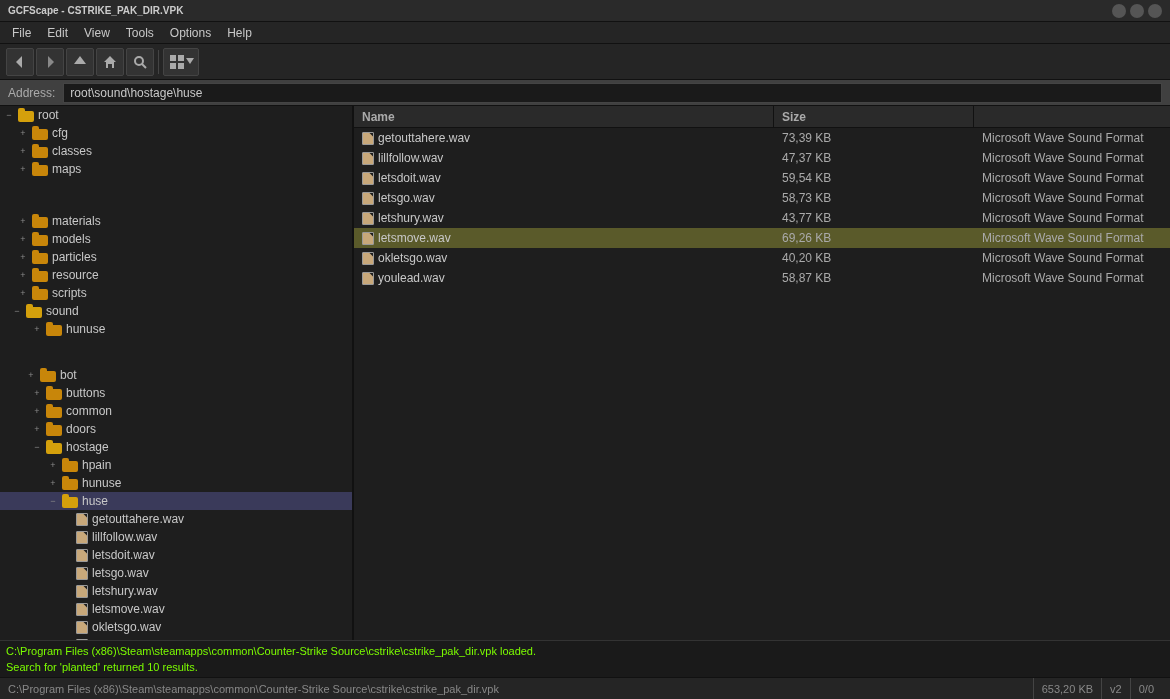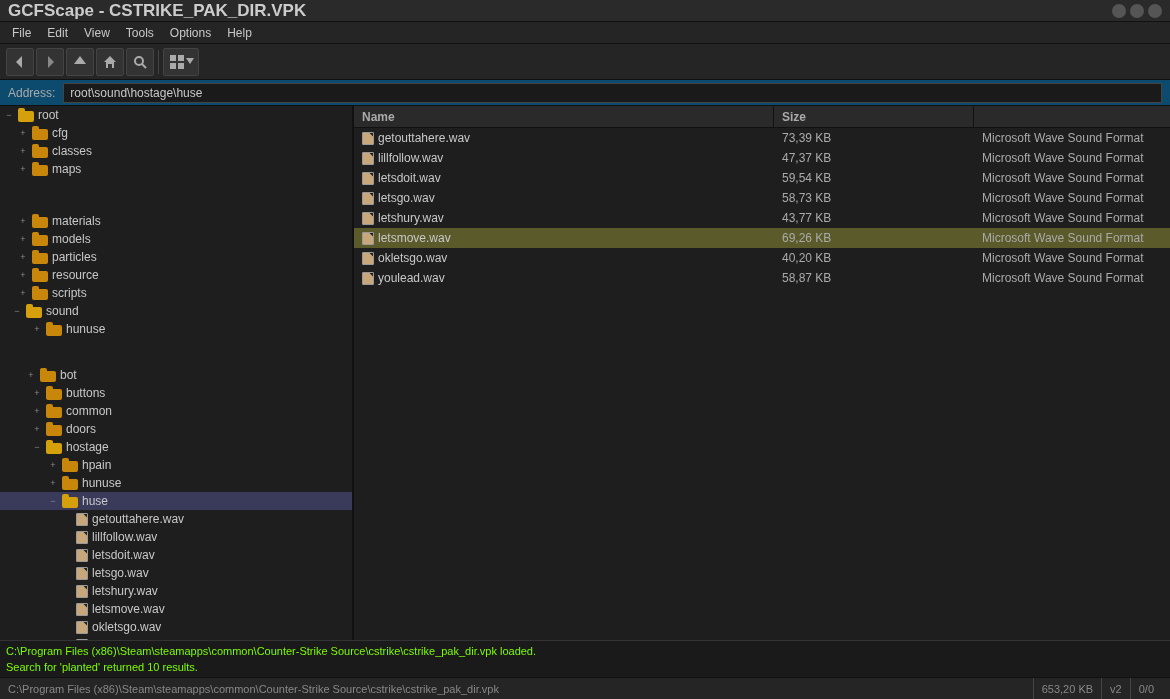--- a/index.html
+++ b/index.html
@@ -19,21 +19,21 @@
     #titlebar {
       background: #2a2a2a;
       height: 22px;
       display: flex;
       align-items: center;
       padding: 0 8px;
       justify-content: space-between;
       border-bottom: 1px solid #111;
     }
     #titlebar-title {
-      font-size: 17px;
+      font-size: 10px;
       color: #ccc;
       font-weight: bold;
     }
     #titlebar-controls {
       display: flex;
       gap: 4px;
     }
     .title-btn {
       width: 14px;
       height: 14px;
@@ -99,21 +99,21 @@
       align-items: center;
       justify-content: center;
       cursor: pointer;
       color: #aaa;
       font-size: 11px;
       gap: 1px;
     }
 
     
     #addressbar {
-      background: #0c4a6e;
+      background: #404040;
       height: 26px;
       display: flex;
       align-items: center;
       padding: 0 8px;
       border-bottom: 1px solid #111;
       gap: 8px;
     }
     #address-label {
       color: #aaa;
       font-size: 12px;

